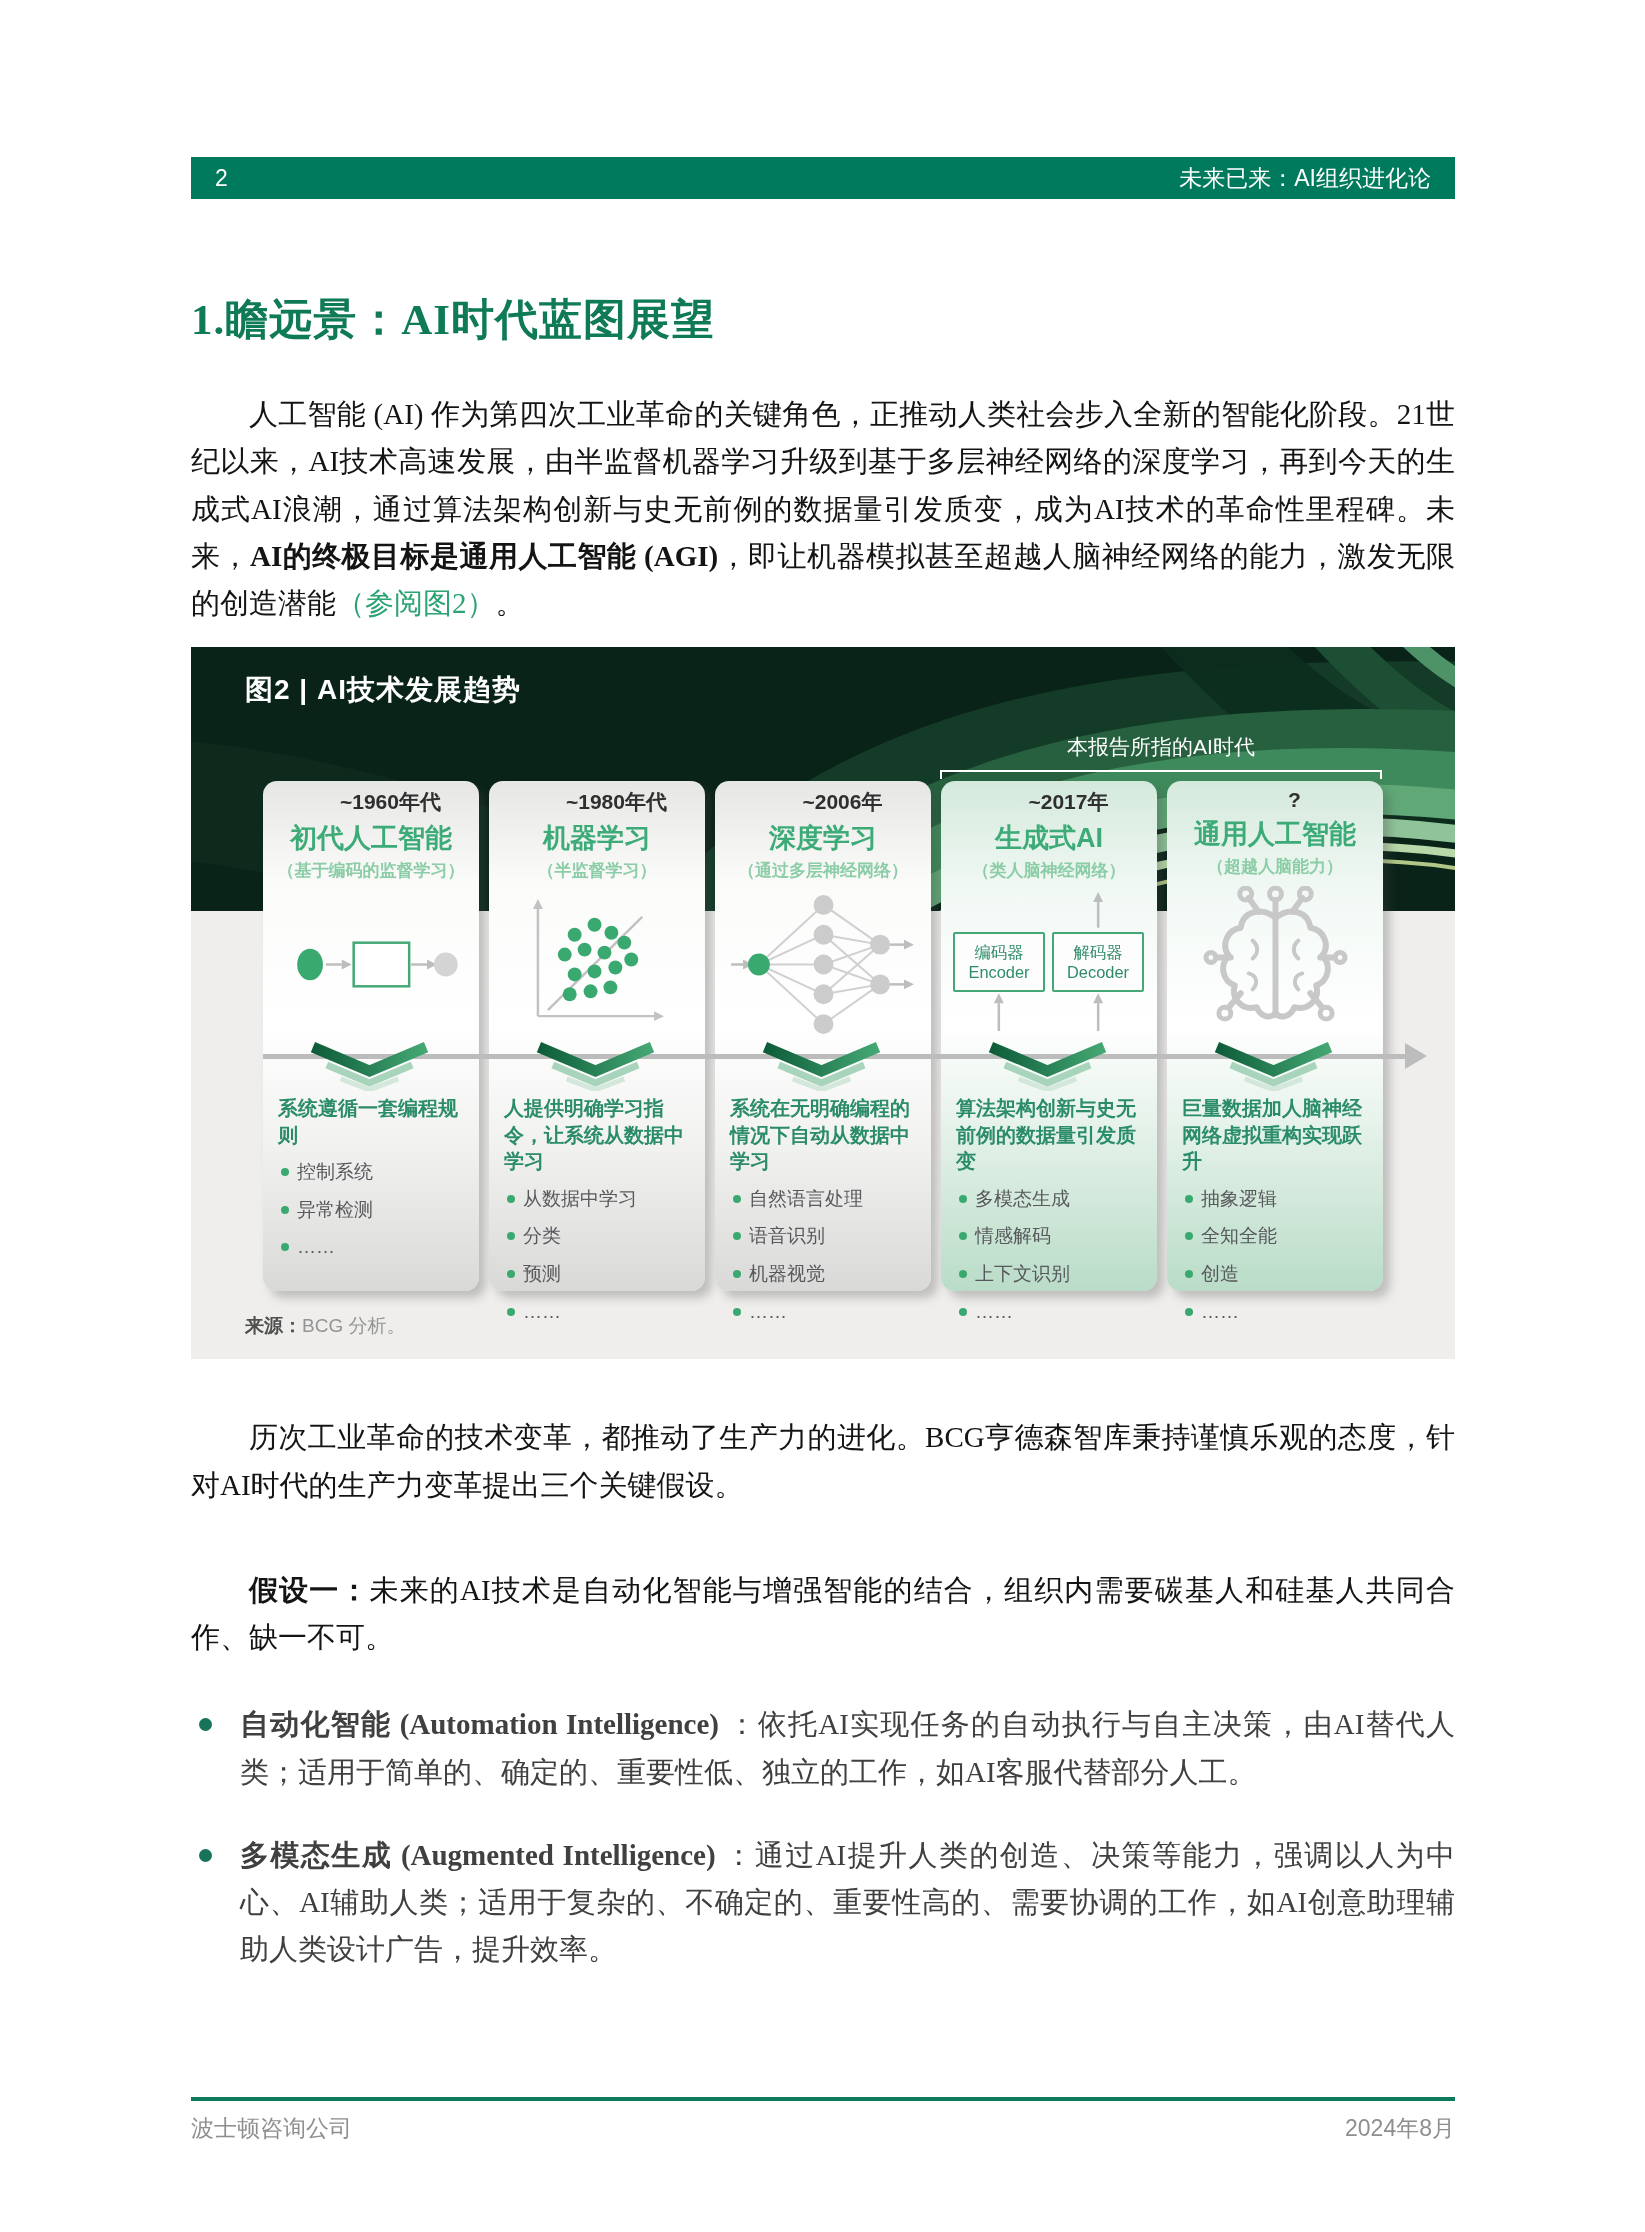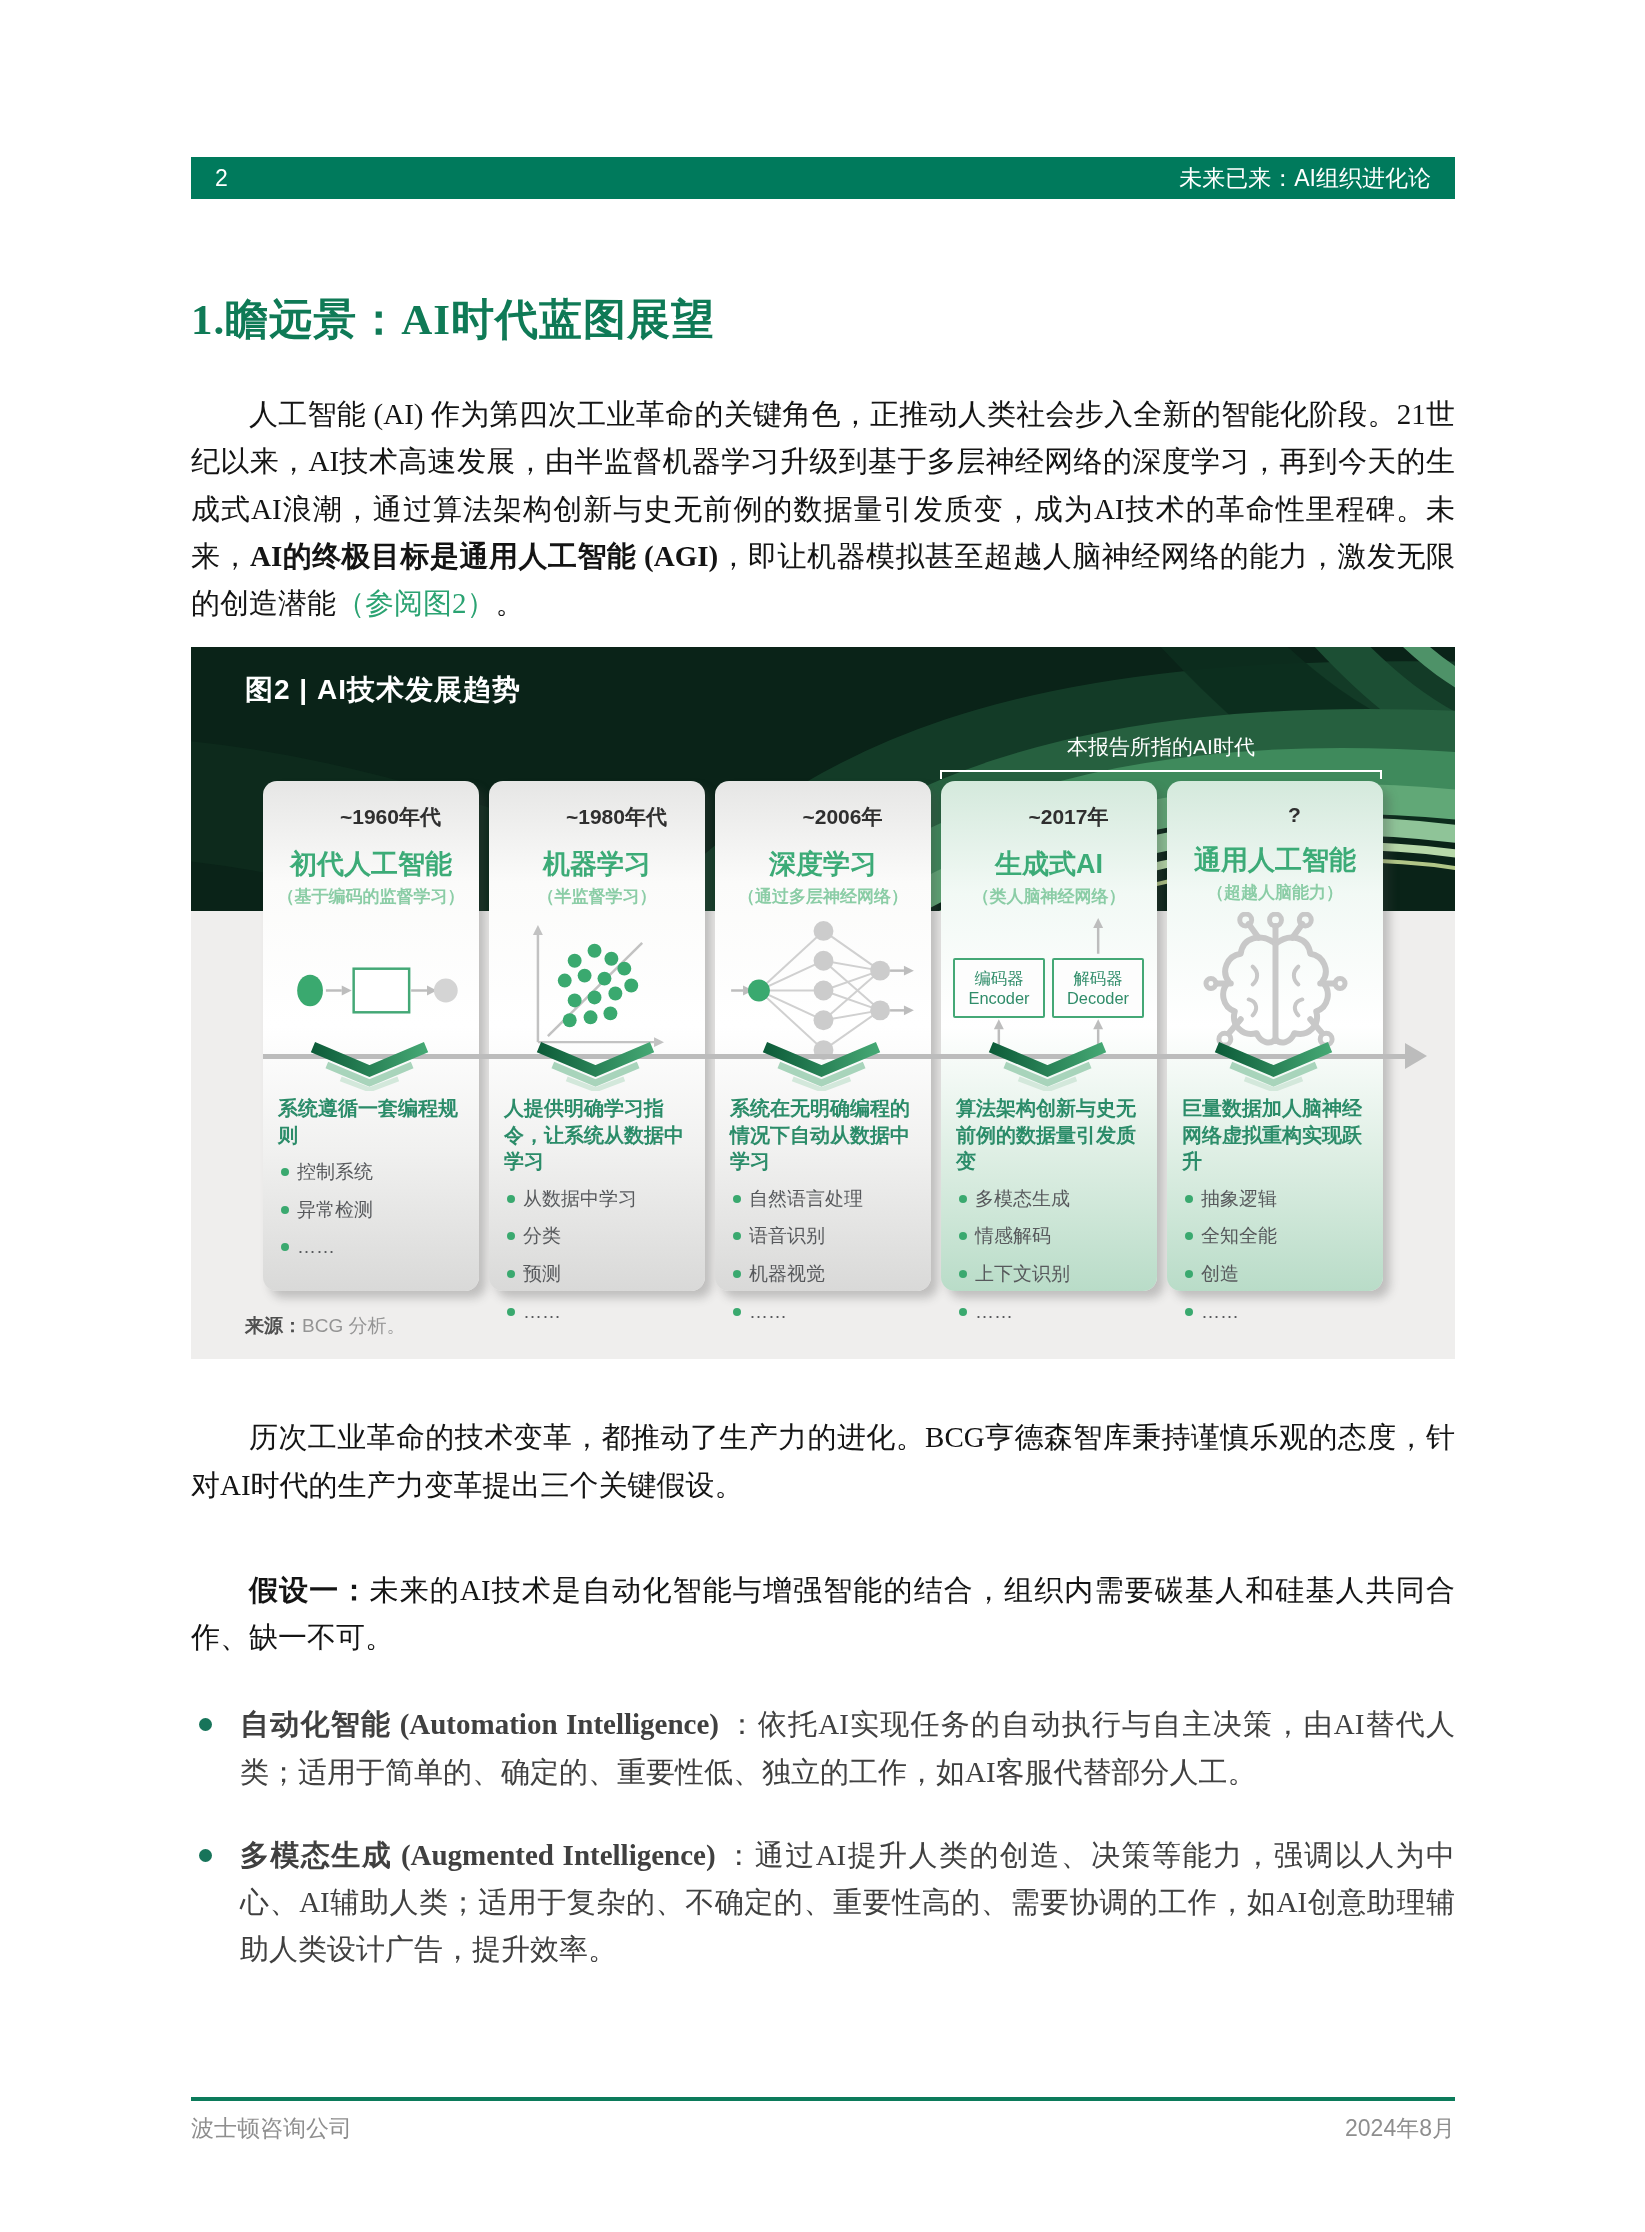--- a/index.html
+++ b/index.html
@@ -55,22 +55,22 @@
 
   .cards { position:absolute; top:134px; left:72px; display:flex; gap:10px; z-index:2; }
   .card {
     width:216px; height:510px; border-radius:14px; position:relative;
     box-shadow:7px 7px 10px rgba(70,70,70,0.28);
     background:linear-gradient(180deg,#e6e6e5 0%,#fbfbfa 20%,#ffffff 48%,#f1f1f0 72%,#d9d9d8 100%);
   }
   .card.green {
     background:linear-gradient(180deg,#d4e9dc 0%,#f2f9f5 22%,#ffffff 48%,#ddeee3 74%,#b9dcc8 100%);
   }
-  .card-year { margin-top:22px; text-align:center; font-size:21px; font-weight:700; color:#2f2f2f;padding-left:39px; }
-  .card-name { margin-top:15px; text-align:center; font-size:27px; font-weight:700; color:#3cab77; }
+  .card-year { margin-top:7px; text-align:center; font-size:21px; font-weight:700; color:#2f2f2f;padding-left:39px; }
+  .card-name { margin-top:4px; text-align:center; font-size:27px; font-weight:700; color:#3cab77; }
   .card-sub  { margin-top:3px; text-align:center; font-size:17px; font-weight:600; color:#8bcda6; }
   .icon-area { height:149px; margin-top:8px; display:flex; align-items:center; justify-content:center; position:relative; }
   .card-list { position:absolute; left:0; right:0; top:314px; padding:0 12px 0 15px; }
   .list-heading { font-size:20px; font-weight:700; color:#2b8c69; line-height:1.32; }
   ul.card-items { list-style:none; margin-top:12px; }
   .card-items li {
     position:relative; padding-left:19px; font-size:19px; color:#57595c;
     line-height:1.3; margin-bottom:13px;
   }
   .card-items li::before {

